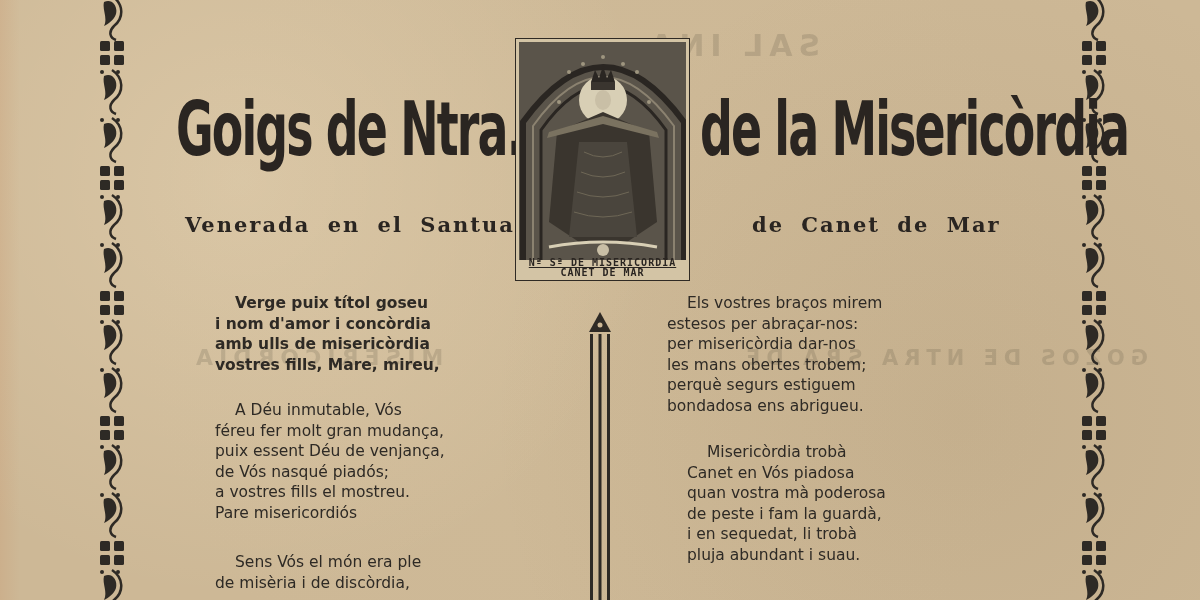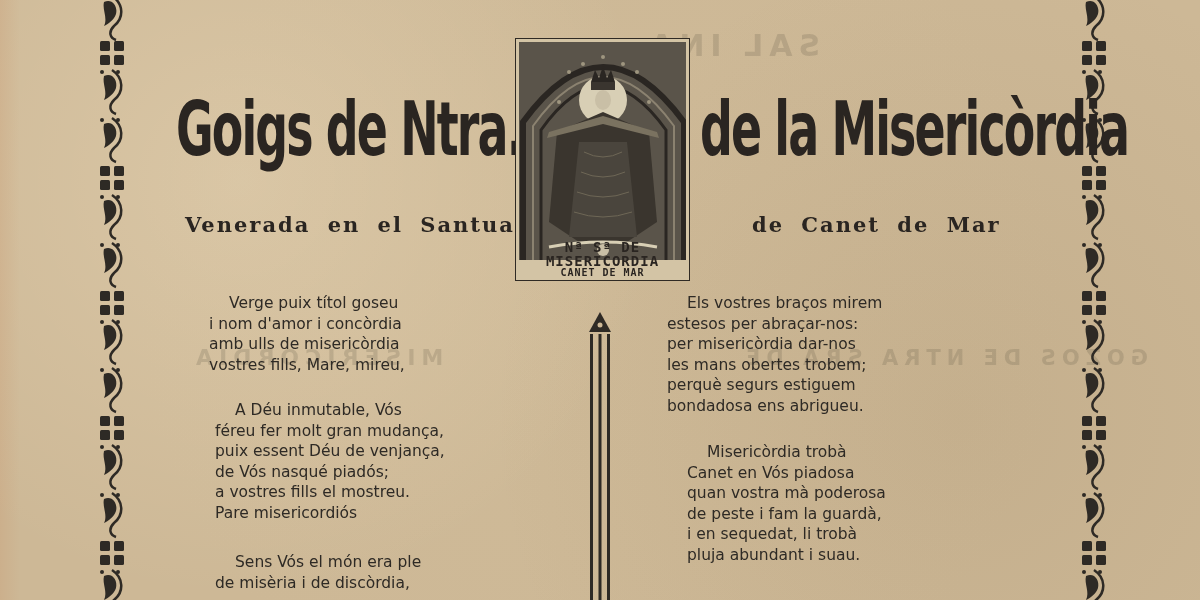--- a/index.html
+++ b/index.html
@@ -41,21 +41,21 @@
     .subtitle.left { left: 185px; word-spacing: 8px; }
     .subtitle.right { left: 752px; word-spacing: 8px; }
 
     
     .image-box { position: absolute; left: 515px; top: 38px; width: 175px; height: 243px;
       background: #d3c4a5; border: 1px solid #2f2a24; box-sizing: border-box; }
     .image-inner { position: absolute; left: 3px; top: 3px; right: 3px; height: 218px;
       background: #4d4840; overflow: hidden; }
     .caption { position: absolute; left: 0; right: 0; bottom: 2px; text-align: center;
       font-family: "DejaVu Sans Mono", monospace; font-weight: bold; color: #2a2521; line-height: 1; }
-    .caption .l1 { font-size: 14px; letter-spacing: 1px; }
+    .caption .l1 { font-size: 10px; letter-spacing: 1px; text-decoration: underline; }
     .caption .l2 { font-size: 10px; letter-spacing: 1px; }
 
     
     .verse { position: absolute; font-family: "DejaVu Sans", sans-serif; font-size: 15.5px;
       line-height: 20.5px; color: #2e2a25; }
     .verse .line { display: block; white-space: nowrap; }
     .verse .line.first { text-indent: 20px; }
 
     
     .divider { position: absolute; left: 588px; top: 312px; width: 24px; height: 288px; }
@@ -161,21 +161,21 @@
   </div>
 
   <svg class="divider" viewBox="0 0 24 288">
     <polygon points="12,0 1,20 23,20" fill="#2e2a25"></polygon>
     <circle cx="12" cy="13" r="2.5" fill="#cdb896"></circle>
     <rect x="2" y="22" width="3" height="266" fill="#2e2a25"></rect>
     <rect x="10.5" y="22" width="3" height="266" fill="#2e2a25"></rect>
     <rect x="19" y="22" width="3" height="266" fill="#2e2a25"></rect>
   </svg>
 
-  <div class="verse" style="left:209px; top:293px;">
+  <div class="verse" style="left:215px; top:293px;font-weight:bold;">
     <span class="line first">Verge puix títol goseu</span>
     <span class="line">i nom d'amor i concòrdia</span>
     <span class="line">amb ulls de misericòrdia</span>
     <span class="line">vostres fills, Mare, mireu,</span>
   </div>
   <div class="verse" style="left:215px; top:400px;">
     <span class="line first">A Déu inmutable, Vós</span>
     <span class="line">féreu fer molt gran mudança,</span>
     <span class="line">puix essent Déu de venjança,</span>
     <span class="line">de Vós nasqué piadós;</span>

